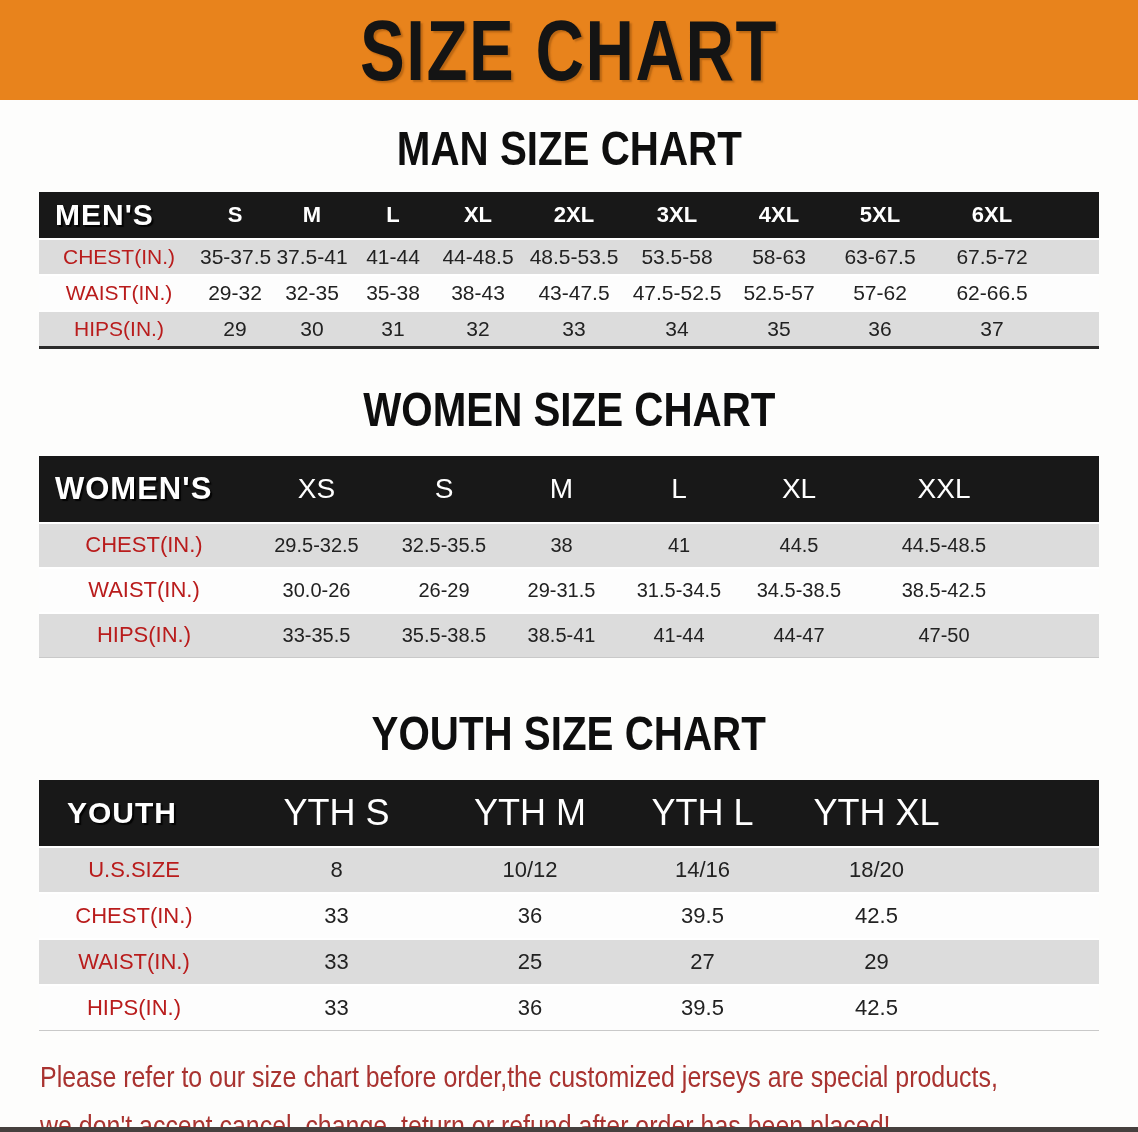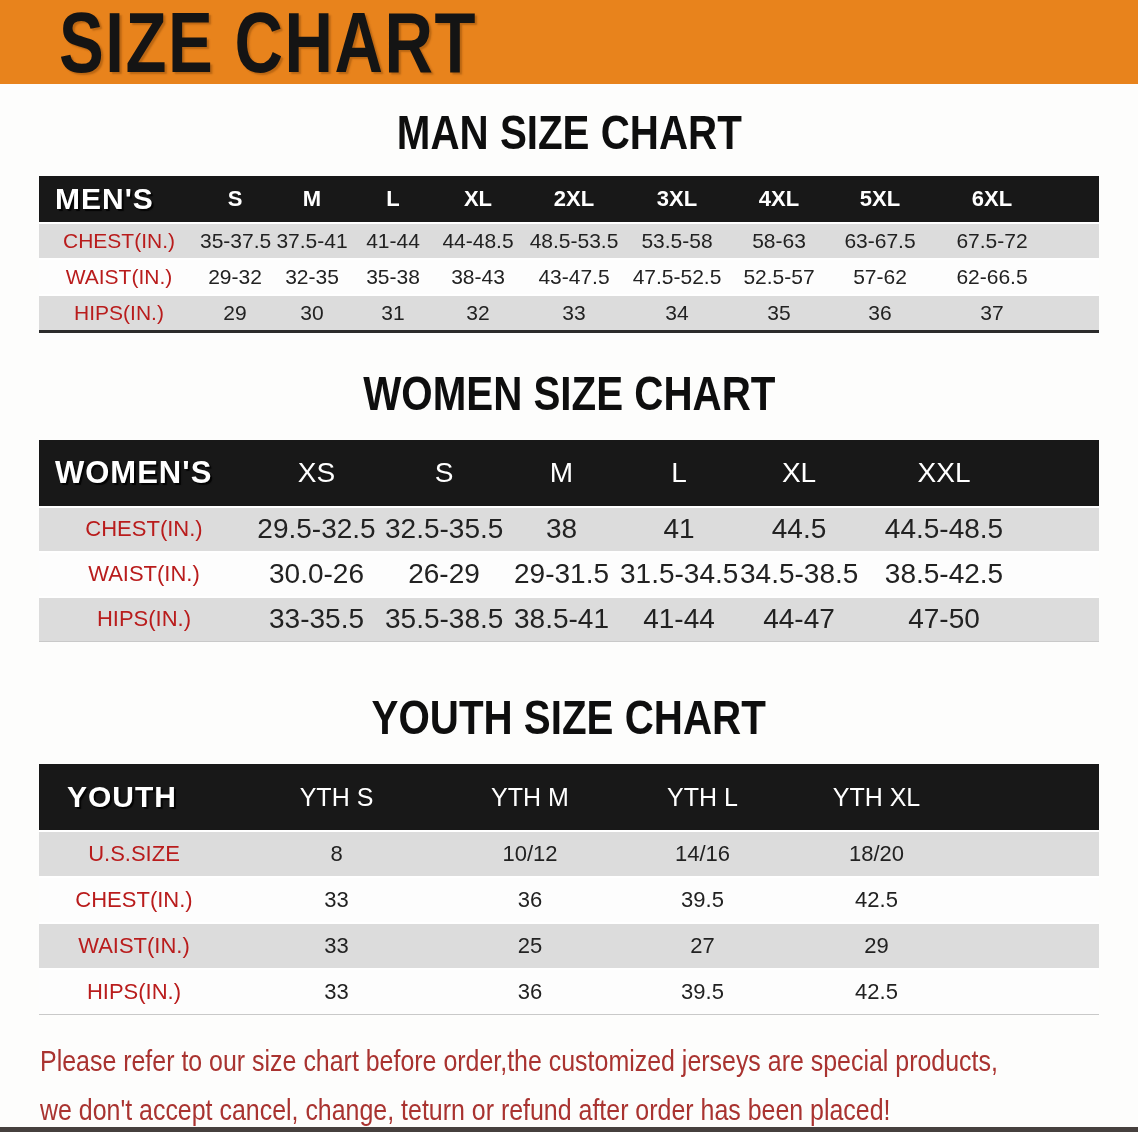--- a/index.html
+++ b/index.html
@@ -7,24 +7,25 @@
     width: 1138px;
     height: 1132px;
     overflow: hidden;
     position: relative;
     background: #fdfdfc;
     font-family: "Liberation Sans", sans-serif;
   }
 
   
   .banner {
-    height: 84px;
+    height: 100px;
     background: #E8831C;
     display: flex;
     align-items: center;
+    justify-content: center;
   }
   .banner-title {
     display: inline-block;
     font-size: 86px;
     font-weight: bold;
     color: #141414;
     letter-spacing: 2px;
     transform: scaleX(0.78);
     transform-origin: center;
     line-height: 1;
@@ -79,31 +80,31 @@
     text-shadow: 2px 2px 1px rgba(0,0,0,0.85);
     white-space: nowrap;
   }
   .tbl-men   td.name-cell { font-size: 30px; }
   .tbl-women td.name-cell { font-size: 31px; }
   .tbl-youth td.name-cell { font-size: 30px; padding-left: 28px; }
 
   td.size-cell { text-align: center; white-space: nowrap; }
   .tbl-men   td.size-cell { font-size: 22px; font-weight: bold; }
   .tbl-women td.size-cell { font-size: 28px; font-weight: normal; }
-  .tbl-youth td.size-cell { font-size: 25px; font-weight: normal; margin-top: 15px; }
+  .tbl-youth td.size-cell { font-size: 36px; font-weight: normal; margin-top: 15px; }
 
   .data-row td {
     text-align: center;
     vertical-align: middle;
     color: #222222;
     border-top: 2px solid #ffffff;
     white-space: nowrap;
   }
   .tbl-men   .data-row td { height: 32px; font-size: 21px; }
-  .tbl-women .data-row td { height: 41px; font-size: 28px; }
+  .tbl-women .data-row td { height: 41px; font-size: 20px; }
   .tbl-youth .data-row td { height: 42px; font-size: 22px; }
 
   tr.row-gray  td { background: #DCDCDC; }
   tr.row-white td { background: #FDFDFD; }
 
   td.row-label { font-size: 21px; color: #b91c1c; }
   .tbl-women td.row-label, .tbl-youth td.row-label { font-size: 22px; }
 
   
   .disclaimer {

